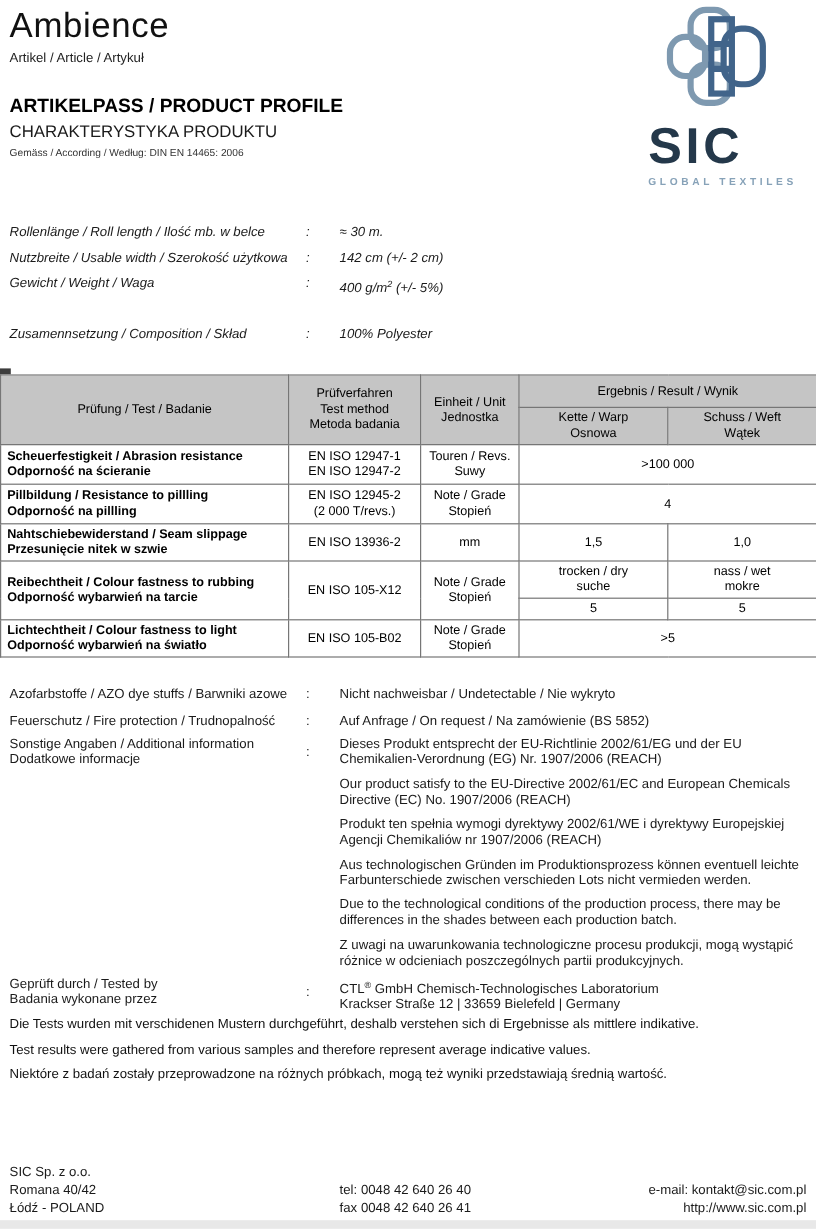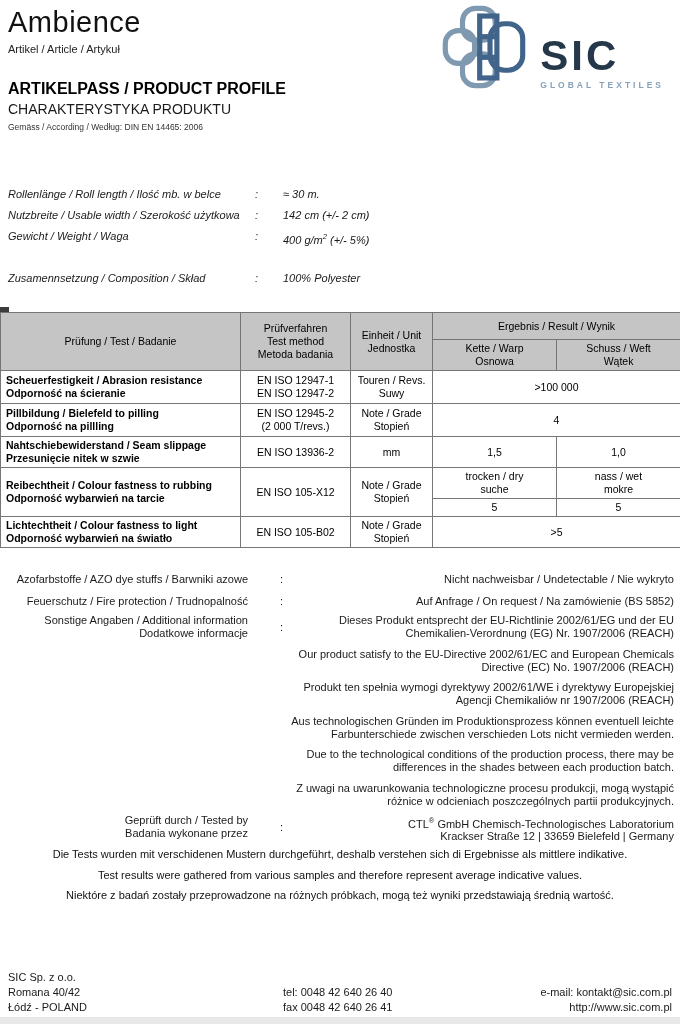--- a/index.html
+++ b/index.html
@@ -11,21 +11,21 @@
     background:#ffffff;
     font-family:"Liberation Sans", sans-serif;
     color:#1a1a1a;
     overflow:hidden;
   }
   
   .header { position:absolute; left:8px; top:6px; }
   .title { font-size:29px; font-weight:400; letter-spacing:0.5px; color:#111; }
   .subtitle { font-size:11px; margin-top:4px; color:#222; }
 
-  .logo { position:absolute; right:16px; top:4px; display:flex; align-items:flex-end; }
+  .logo { position:absolute; right:16px; top:4px; display:flex; align-items:center;flex-direction:column; }
   .logo-mark { width:92px; height:86px; }
   .logo-text { display:flex; flex-direction:column; align-items:flex-start; margin-left:10px; margin-top:10px; }
   .logo-brand { font-size:42px; font-weight:bold; letter-spacing:3px; color:#24384a; line-height:44px; }
   .logo-tagline { font-size:8.5px; letter-spacing:3px; color:#87a2b8; margin-top:2px; font-weight:bold; }
 
   .doc-title-block { position:absolute; left:8px; top:80px; }
   .doc-title { font-size:16px; font-weight:bold; color:#000; }
   .doc-subtitle { font-size:14px; margin-top:3px; color:#1a1a1a; }
   .doc-standard { font-size:8.5px; margin-top:5px; color:#333; }
 
@@ -42,31 +42,31 @@
     position:absolute; left:0; top:312px;
     width:680px; border-collapse:collapse; table-layout:fixed;
     font-size:10.5px; line-height:13px; color:#000;
   }
   .results th, .results td { border:1px solid #767676; text-align:center; vertical-align:middle; padding:2px 4px; }
   .results th { background:#c5c5c5; font-weight:400; }
   .results td.c-name { text-align:left; font-weight:bold; padding-left:5px; }
 
   
   .info { position:absolute; left:8px; top:570px; right:6px; font-size:11px; }
-  .info-row { display:grid; grid-template-columns:240px 35px 1fr; margin-bottom:3px;text-align:right; }
+  .info-row { display:grid; grid-template-columns:240px 35px 1fr; margin-bottom:3px; }
   .info-row .label { line-height:19px; }
   .info-row .colon { padding-left:7px; line-height:19px; }
   .info-row .value { line-height:19px; }
   .info-row.multi .label, .info-row.multi .value { line-height:13px; }
   .info-row.multi .colon { line-height:26px; }
   .para { line-height:13px; margin-bottom:7.5px; max-width:392px; }
   .para:last-child { margin-bottom:0; }
 
   
-  .notes { position:absolute; left:8px; top:844px; right:8px; font-size:11px; line-height:20.5px; color:#111;text-align:center; }
+  .notes { position:absolute; left:8px; top:844px; right:8px; font-size:11px; line-height:20.5px; color:#111; }
 
   
   .footer { position:absolute; left:8px; right:8px; bottom:2px; display:grid; grid-template-columns:275px 215px 1fr; font-size:11px; line-height:15px; }
   .footer .col-center { padding-top:15px; }
   .footer .col-right { text-align:right; padding-top:15px; }
 </style>
 </head>
 <body>
 
 <div class="page">
@@ -168,21 +168,21 @@
             <div>EN ISO 12947-2</div>
           </td>
         <td>
             <div>Touren / Revs.</div>
             <div>Suwy</div>
           </td>
         <td colspan="2">&gt;100 000</td>
       </tr>
       <tr style="height:33px">
         <td class="c-name">
-            <div>Pillbildung / Bielefeld to pilling</div>
+            <div>Pillbildung / Resistance to pillling</div>
             <div>Odporność na pillling</div>
           </td>
         <td>
             <div>EN ISO 12945-2</div>
             <div>(2 000 T/revs.)</div>
           </td>
         <td>
             <div>Note / Grade</div>
             <div>Stopień</div>
           </td>

